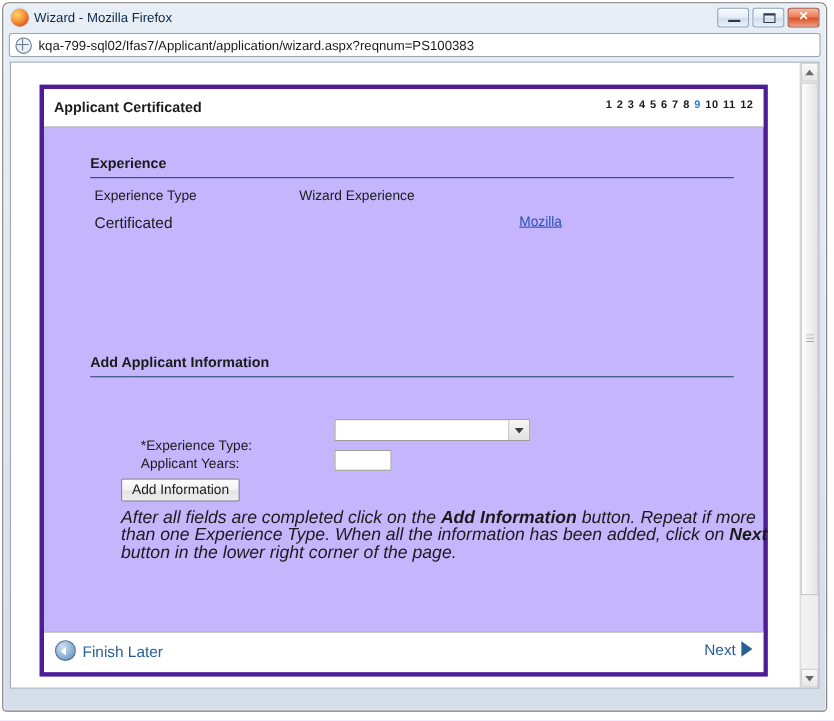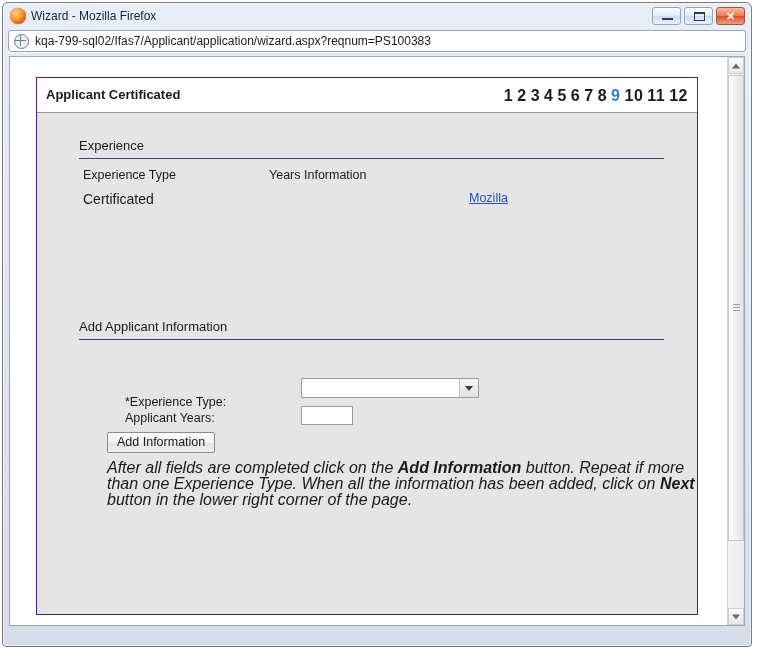--- a/index.html
+++ b/index.html
@@ -229,64 +229,64 @@
       linear-gradient(to bottom, #9b9b9b 1px, transparent 1px) 0 0/7px 3px repeat-y;
   }
 
   
   .wizard {
     position: absolute;
     left: 26px;
     top: 20px;
     width: 662px;
     height: 538px;
-    border: 1px solid #4c1d95;
-    background: #e5e5e5;
+    border: 4px solid #4c1d95;
+    background: #c4b5fd;
     box-sizing: border-box;
   }
   .wiz-header {
     position: relative;
     height: 34px;
     border-bottom: 1px solid #9a9a9a;
     background: #ffffff;
   }
   .wiz-title {
     position: absolute;
     left: 9px;
     top: 9px;
     font-size: 13px;
     font-weight: bold;
     color: #1b1b1b;
   }
   .steps {
     position: absolute;
     right: 9px;
     top: 9px;
-    font-size: 16px;
+    font-size: 10px;
     font-weight: bold;
     color: #1b1b1b;
     letter-spacing: 0.5px;
   }
   .steps .step { margin-left: 4px; }
   .steps .step.current { color: #2f7fd6; }
 
   .wiz-body {
     position: relative;
     height: 466px;
   }
 
   
   .section {
     position: absolute;
     left: 42px;
     width: 585px;
   }
   .sec-title {
     font-size: 13px;
-    font-weight: normal;
+    font-weight: bold;
     color: #1b1b1b;
     padding-bottom: 5px;
     border-bottom: 1px solid #2b4a70;
   }
 
   .exp-section { top: 25px; }
   .add-section { top: 206px; }
 
   .col-head {
     position: absolute;
@@ -514,21 +514,21 @@
           </div>
         </div>
 
         <div class="wiz-body">
 
           <div class="section exp-section">
             <div class="sec-title">Experience</div>
           </div>
 
           <div class="col-head col-type">Experience Type</div>
-          <div class="col-head col-years">Years Information</div>
+          <div class="col-head col-years">Wizard Experience</div>
 
           <div class="row-val">Certificated</div>
           <div class="delete-link">Mozilla</div>
 
           <div class="section add-section">
             <div class="sec-title">Add Applicant Information</div>
 
             <div class="form-row lbl-type">*Experience Type:</div>
             <div class="select">
               <span class="sel-text"></span>
@@ -542,20 +542,32 @@
 
             <button class="add-btn">Add Information</button>
 
             <div class="help-text">
               <span>After all fields are completed click on the </span><b>Add Information</b><span> button. Repeat if more than one Experience Type. When all the information has been added, click on </span><b>Next</b><span> button in the lower right corner of the page.</span>
             </div>
           </div>
 
         </div>
 
+        <div class="wiz-footer">
+          <div class="finish">
+            <span class="back-circle">
+                <span class="tri"></span>
+              </span>
+            <span class="finish-label">Finish Later</span>
+          </div>
+          <div class="next">
+            <span class="next-label">Next</span>
+            <span class="next-tri"></span>
+          </div>
+        </div>
 
       </div>
 
     </div>
 
     <div class="vscroll">
       <div class="vs-arrow up">
           <span class="tri"></span>
         </div>
       <div class="vs-thumb">

